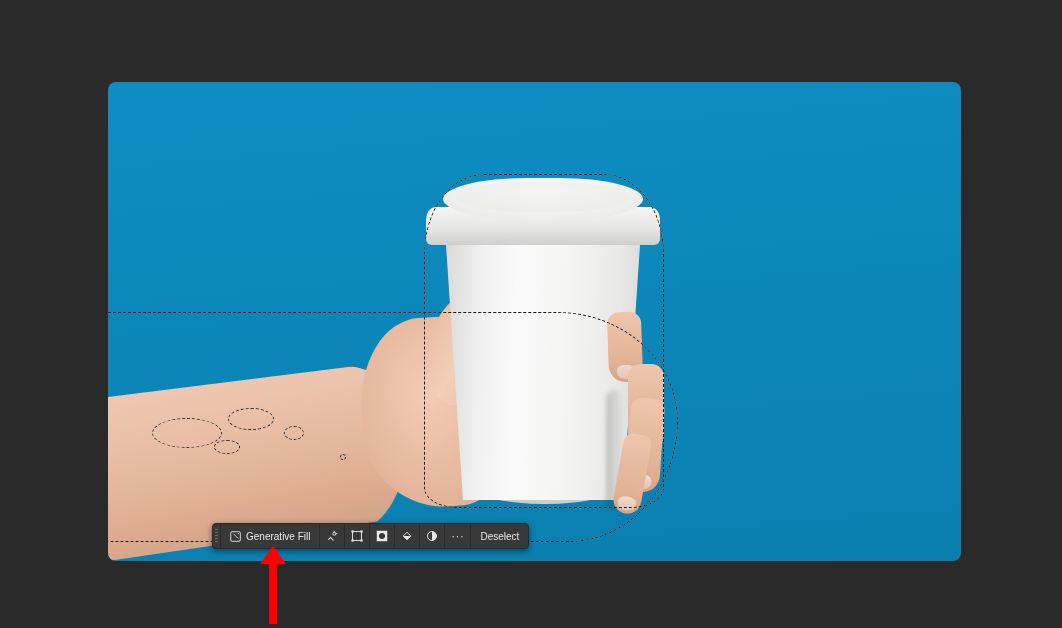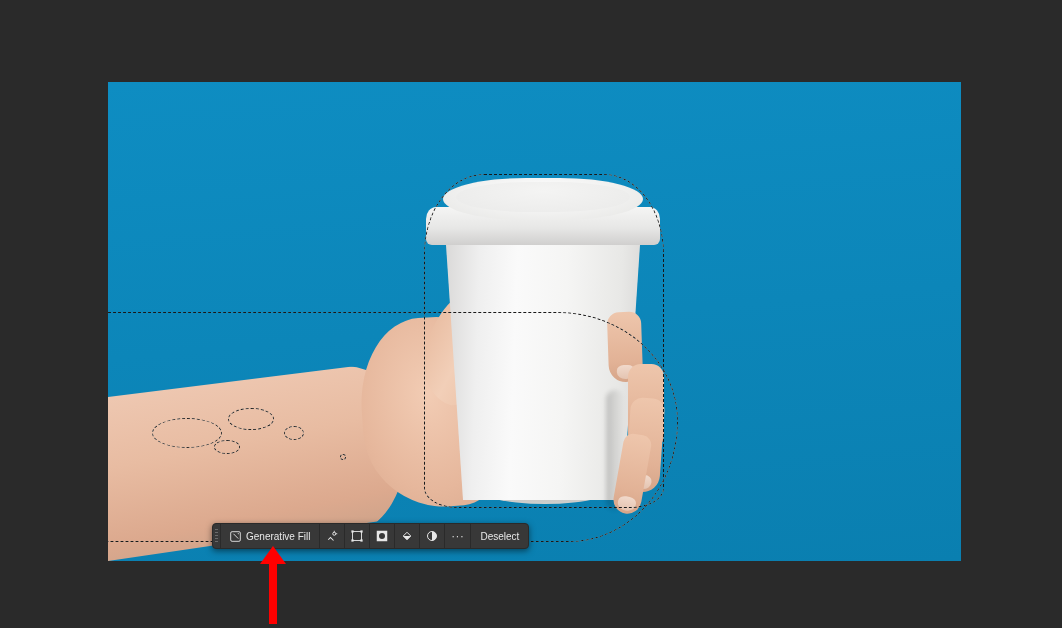--- a/index.html
+++ b/index.html
@@ -13,20 +13,21 @@
     }
     .canvas-wrap {
       position: absolute;
       left: 108px;
       top: 82px;
       width: 853px;
       height: 479px;
       background: #0d8abf;
       background: linear-gradient(175deg, #0e8dc2 0%, #0a7fb0 100%);
       overflow: hidden;
+      border-radius: 8px;
     }
     .canvas {
       position: relative;
       width: 100%;
       height: 100%;
     }
     
     .cup-body {
       position: absolute;
       top: 148px;

